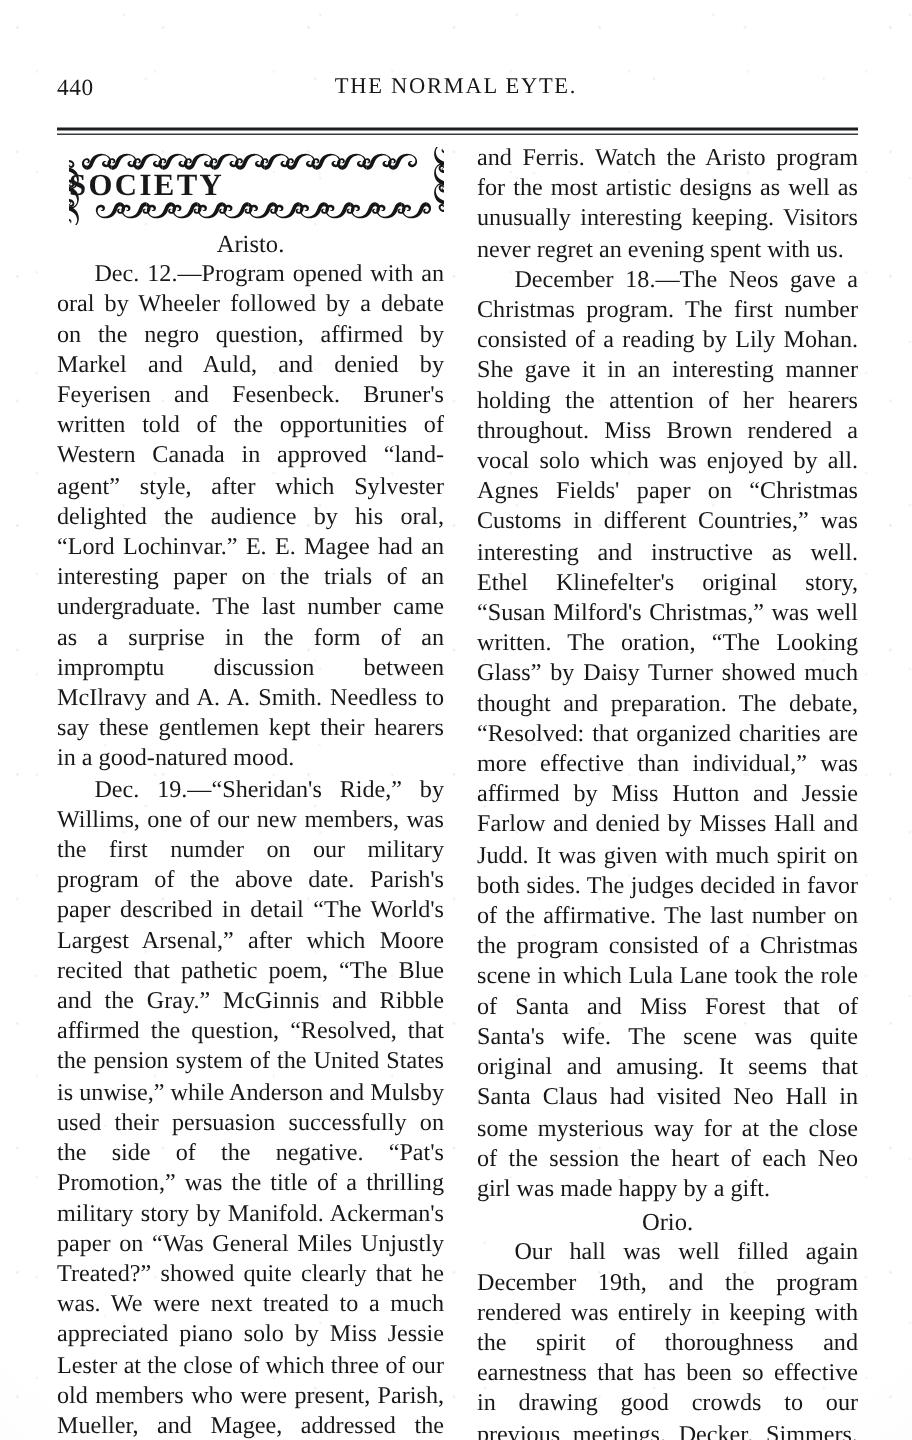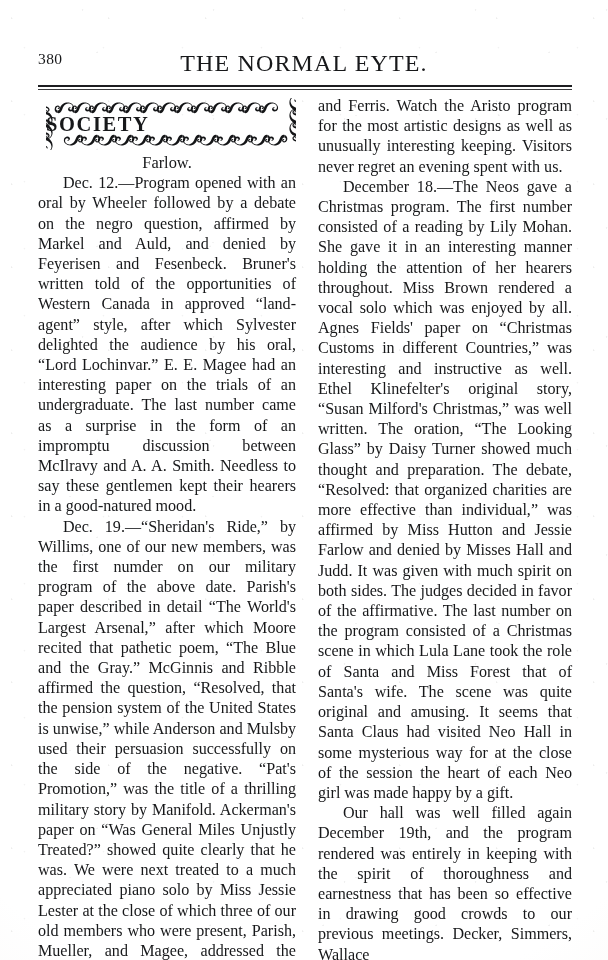--- a/index.html
+++ b/index.html
@@ -37,21 +37,21 @@
     left: 38px;
     top: 0;
     font-size: 15.5px;
     letter-spacing: 0.4px;
   }
   #masthead {
     position: absolute;
     left: 0; right: 0;
     top: 0;
     text-align: center;
-    font-size: 24px;
+    font-size: 15px;
     letter-spacing: 1.15px;
     font-weight: 400;
   }
 
   
   #rule {
     position: absolute;
     left: 38px;
     width: 534px;
     top: 85px;
@@ -133,21 +133,21 @@
       radial-gradient(circle at 49% 91%, rgba(90,88,86,.14) 0.6px, transparent 1.1px);
     background-size: 97px 83px, 131px 109px, 79px 67px, 113px 97px, 143px 127px;
   }
 </style>
 </head>
 <body>
 
 <div id="page">
 
   <div id="runhead">
-    <div id="folio">380</div>
+    <div id="folio">440</div>
     <div id="masthead">THE NORMAL EYTE.</div>
   </div>
 
   <div id="rule">
     <div class="thick"></div>
     <div class="thin"></div>
   </div>
 
   <div id="society-box">
     <svg width="250" height="52" viewBox="0 0 250 52" aria-hidden="true">
@@ -210,25 +210,26 @@
             <use href="#wave-unit" x="13"></use>
           <use href="#wave-unit" x="26"></use>
         </g>
       </g>
     </svg>
     <div id="society-label">SOCIETY</div>
   </div>
 
   <div class="col" id="col-left">
     <div style="height:56px"></div>
-    <div class="sub">Farlow.</div>
+    <div class="sub">Aristo.</div>
     <p class="para">Dec. 12.—Program opened with an oral by Wheeler followed by a debate on the negro question, affirmed by Markel and Auld, and denied by Feyerisen and Fesenbeck. Bruner's written told of the opportunities of Western Canada in approved “land-agent” style, after which Sylvester delighted the audience by his oral, “Lord Lochinvar.” E. E. Magee had an interesting paper on the trials of an undergraduate. The last number came as a surprise in the form of an impromptu discussion between McIlravy and A. A. Smith. Needless to say these gentlemen kept their hearers in a good-natured mood.</p>
     <p class="para last-left">Dec. 19.—“Sheridan's Ride,” by Willims, one of our new members, was the first numder on our military program of the above date. Parish's paper described in detail “The World's Largest Arsenal,” after which Moore recited that pathetic poem, “The Blue and the Gray.” McGinnis and Ribble affirmed the question, “Resolved, that the pension system of the United States is unwise,” while Anderson and Mulsby used their persuasion successfully on the side of the negative. “Pat's Promotion,” was the title of a thrilling military story by Manifold. Ackerman's paper on “Was General Miles Unjustly Treated?” showed quite clearly that he was. We were next treated to a much appreciated piano solo by Miss Jessie Lester at the close of which three of our old members who were present, Parish, Mueller, and Magee, addressed the society. Some new men elected to membership are Messrs. Steelsmith, Rogers,</p>
   </div>
 
   <div class="col" id="col-right">
     <p class="para flush">and Ferris. Watch the Aristo program for the most artistic designs as well as unusually interesting keeping. Visitors never regret an evening spent with us.</p>
     <p class="para">December 18.—The Neos gave a Christmas program. The first number consisted of a reading by Lily Mohan. She gave it in an interesting manner holding the attention of her hearers throughout. Miss Brown rendered a vocal solo which was enjoyed by all. Agnes Fields' paper on “Christmas Customs in different Countries,” was interesting and instructive as well. Ethel Klinefelter's original story, “Susan Milford's Christmas,” was well written. The oration, “The Looking Glass” by Daisy Turner showed much thought and preparation. The debate, “Resolved: that organized charities are more effective than individual,” was affirmed by Miss Hutton and Jessie Farlow and denied by Misses Hall and Judd. It was given with much spirit on both sides. The judges decided in favor of the affirmative. The last number on the program consisted of a Christmas scene in which Lula Lane took the role of Santa and Miss Forest that of Santa's wife. The scene was quite original and amusing. It seems that Santa Claus had visited Neo Hall in some mysterious way for at the close of the session the heart of each Neo girl was made happy by a gift.</p>
+    <div class="sub">Orio.</div>
     <p class="para last-right">Our hall was well filled again December 19th, and the program rendered was entirely in keeping with the spirit of thoroughness and earnestness that has been so effective in drawing good crowds to our previous meetings. Decker, Simmers, Wallace</p>
   </div>
 
   <div id="speckle"></div>
 </div>
 
 </body></html>

